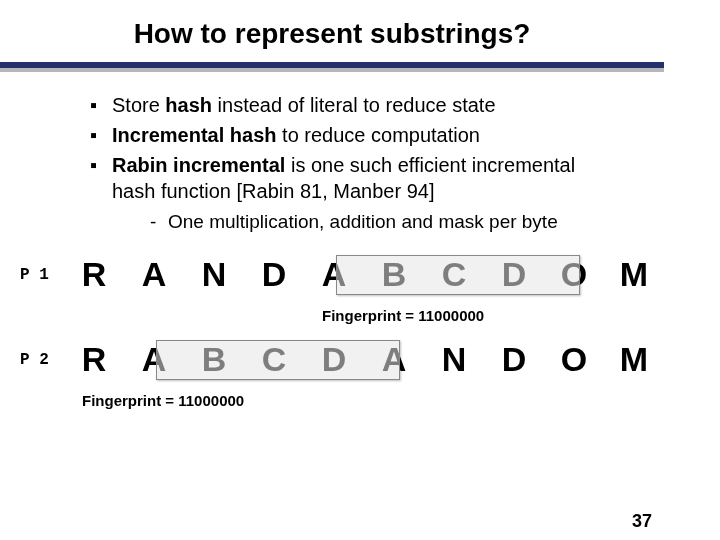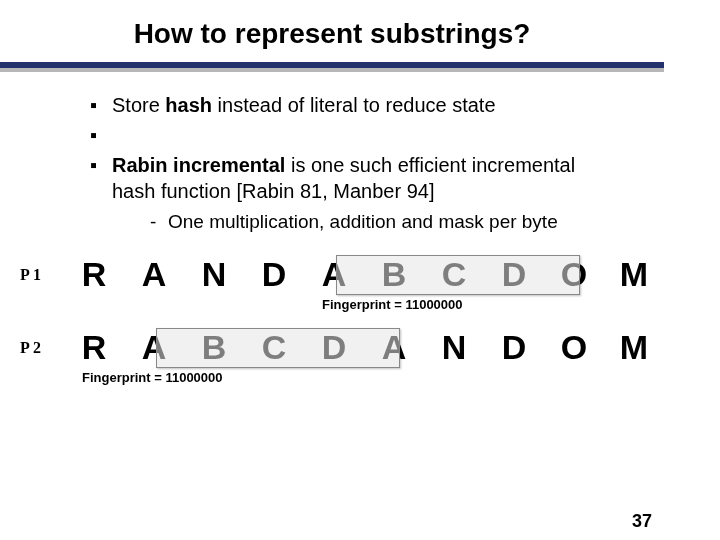--- a/index.html
+++ b/index.html
@@ -63,21 +63,21 @@
     margin-top: 18px;
   }
   .seq-row {
     display: flex;
     align-items: center;
     height: 44px;
     margin-left: 20px;
   }
   .seq-label {
     width: 60px;
-    font-family: Liberation Serif, serif;
+    font-family: Liberation Mono, monospace;
     font-weight: bold;
     font-size: 16px;
     color: #000;
   }
   .seq-letters {
     display: flex;
     font-family: Verdana, Arial, sans-serif;
     font-weight: bold;
     font-size: 34px;
     letter-spacing: 0;
@@ -95,22 +95,22 @@
     border: 1px solid #888;
     background: rgba(230,230,230,0.55);
     box-shadow: 1px 1px 2px rgba(0,0,0,0.25);
     height: 40px;
     top: 2px;
     box-sizing: border-box;
   }
   .fp-line {
     font-family: Verdana, Arial, sans-serif;
     font-weight: bold;
-    font-size: 13px;
-    margin-top: 0;
+    font-size: 15px;
+    margin-top: 10px;
   }
   .fp1 { margin-left: 322px; }
   .fp2 { margin-left: 82px; }
   .credit {
     position: absolute;
     left: 6px;
     bottom: 8px;
     font-size: 13px;
     font-weight: bold;
   }
@@ -135,20 +135,23 @@
 
     <div class="bullet-row">
       <div class="bullet-marker">▪</div>
       <div>
         <span>Store </span><b>hash</b><span> instead of literal to reduce state</span>
       </div>
     </div>
 
     <div class="bullet-row">
       <div class="bullet-marker">▪</div>
+      <div>
+        <span></span><b>Incremental hash</b><span> to reduce computation</span>
+      </div>
     </div>
 
     <div class="bullet-row">
       <div class="bullet-marker">▪</div>
       <div>
         <span></span><b>Rabin incremental</b><span> is one such efficient incremental hash function [Rabin 81, Manber 94]</span>
       </div>
     </div>
 
     <div class="sub-row">

